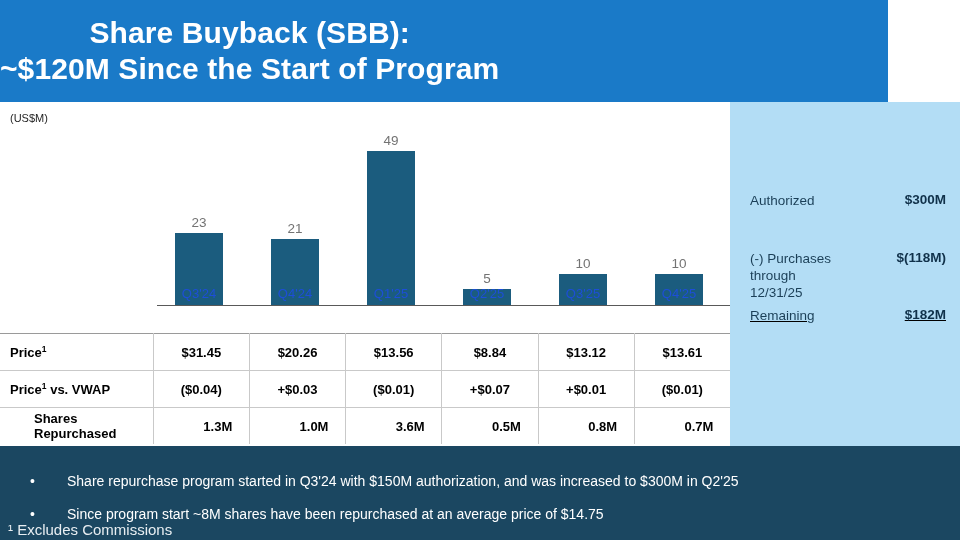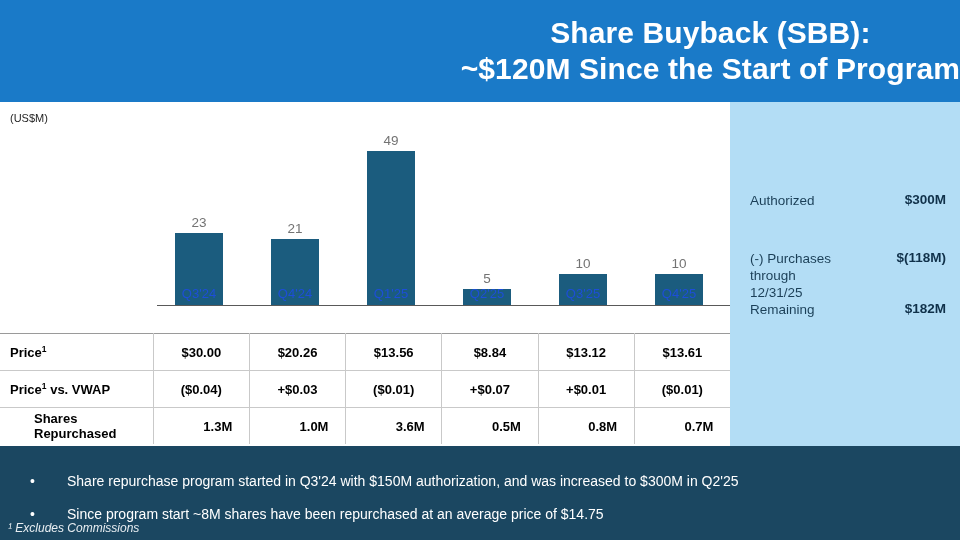--- a/index.html
+++ b/index.html
@@ -5,23 +5,23 @@
   html,body{margin:0;padding:0;}
   body{
     width:960px;height:540px;overflow:hidden;background:#ffffff;
     font-family:"Liberation Sans",sans-serif;
     -webkit-font-smoothing:antialiased;
   }
   #slide{position:relative;width:960px;height:540px;overflow:hidden;background:#fff;}
 
   
   #header{
-    position:absolute;left:0;top:0;width:960px;height:102px;
+    position:absolute;left:0;top:0;width:888px;height:102px;
     background:#1a7ac8;
-    display:flex;align-items:center;justify-content:flex-end;
+    display:flex;align-items:center;justify-content:flex-start;
   }
   #header-title{
     color:#ffffff;font-weight:bold;font-size:30px;line-height:36px;
     text-align:center;letter-spacing:.1px;white-space:pre-line;
   }
 
   
   #units{
     position:absolute;left:10px;top:112px;
     font-size:11px;color:#1f1f1f;
@@ -75,21 +75,21 @@
   
   #band{
     position:absolute;left:0;top:446px;width:960px;height:94px;
     background:#1b4761;
   }
   .bullet{position:absolute;color:#ffffff;font-size:14px;}
   .bullet .dot{position:absolute;left:0;top:0;}
   .bullet .btxt{position:absolute;left:37px;top:0;white-space:nowrap;}
   #footnote{
     position:absolute;left:8px;top:521px;color:#e8eef2;
-    font-size:12px;font-style:italic;white-space:nowrap;
+    font-size:15px;white-space:nowrap;
   }
 </style>
 </head>
 <body>
 
 <div id="slide">
 
   <div id="header">
     <div id="header-title">Share Buyback (SBB):
 ~$120M Since the Start of Program</div>
@@ -135,31 +135,31 @@
       <div class="panel-row" style="top: 90px;">
         <div class="panel-lab">Authorized</div>
         <div class="panel-val">$300M</div>
       </div>
       <div class="panel-row" style="top: 148px; justify-content: space-between;">
         <div class="panel-lab">(-)  Purchases
 through
 12/31/25</div>
         <div class="panel-val">$(118M)</div>
       </div>
-      <div class="panel-row" style="top: 199px;">
+      <div class="panel-row" style="top: 205px; text-decoration: underline;">
         <div class="panel-lab">Remaining</div>
         <div class="panel-val">$182M</div>
       </div>
     </div>
 
   <table id="table">
     <tbody>
         <tr>
           <td class="rowlab">Price<sup>1</sup></td>
-          <td class="cell">$30.00</td>
+          <td class="cell">$31.45</td>
           <td class="cell">$20.26</td>
           <td class="cell">$13.56</td>
           <td class="cell">$8.84</td>
           <td class="cell">$13.12</td>
           <td class="cell last">$13.61</td>
         </tr>
         <tr>
           <td class="rowlab">Price<sup>1</sup> vs. VWAP</td>
           <td class="cell">($0.04)</td>
           <td class="cell">+$0.03</td>

